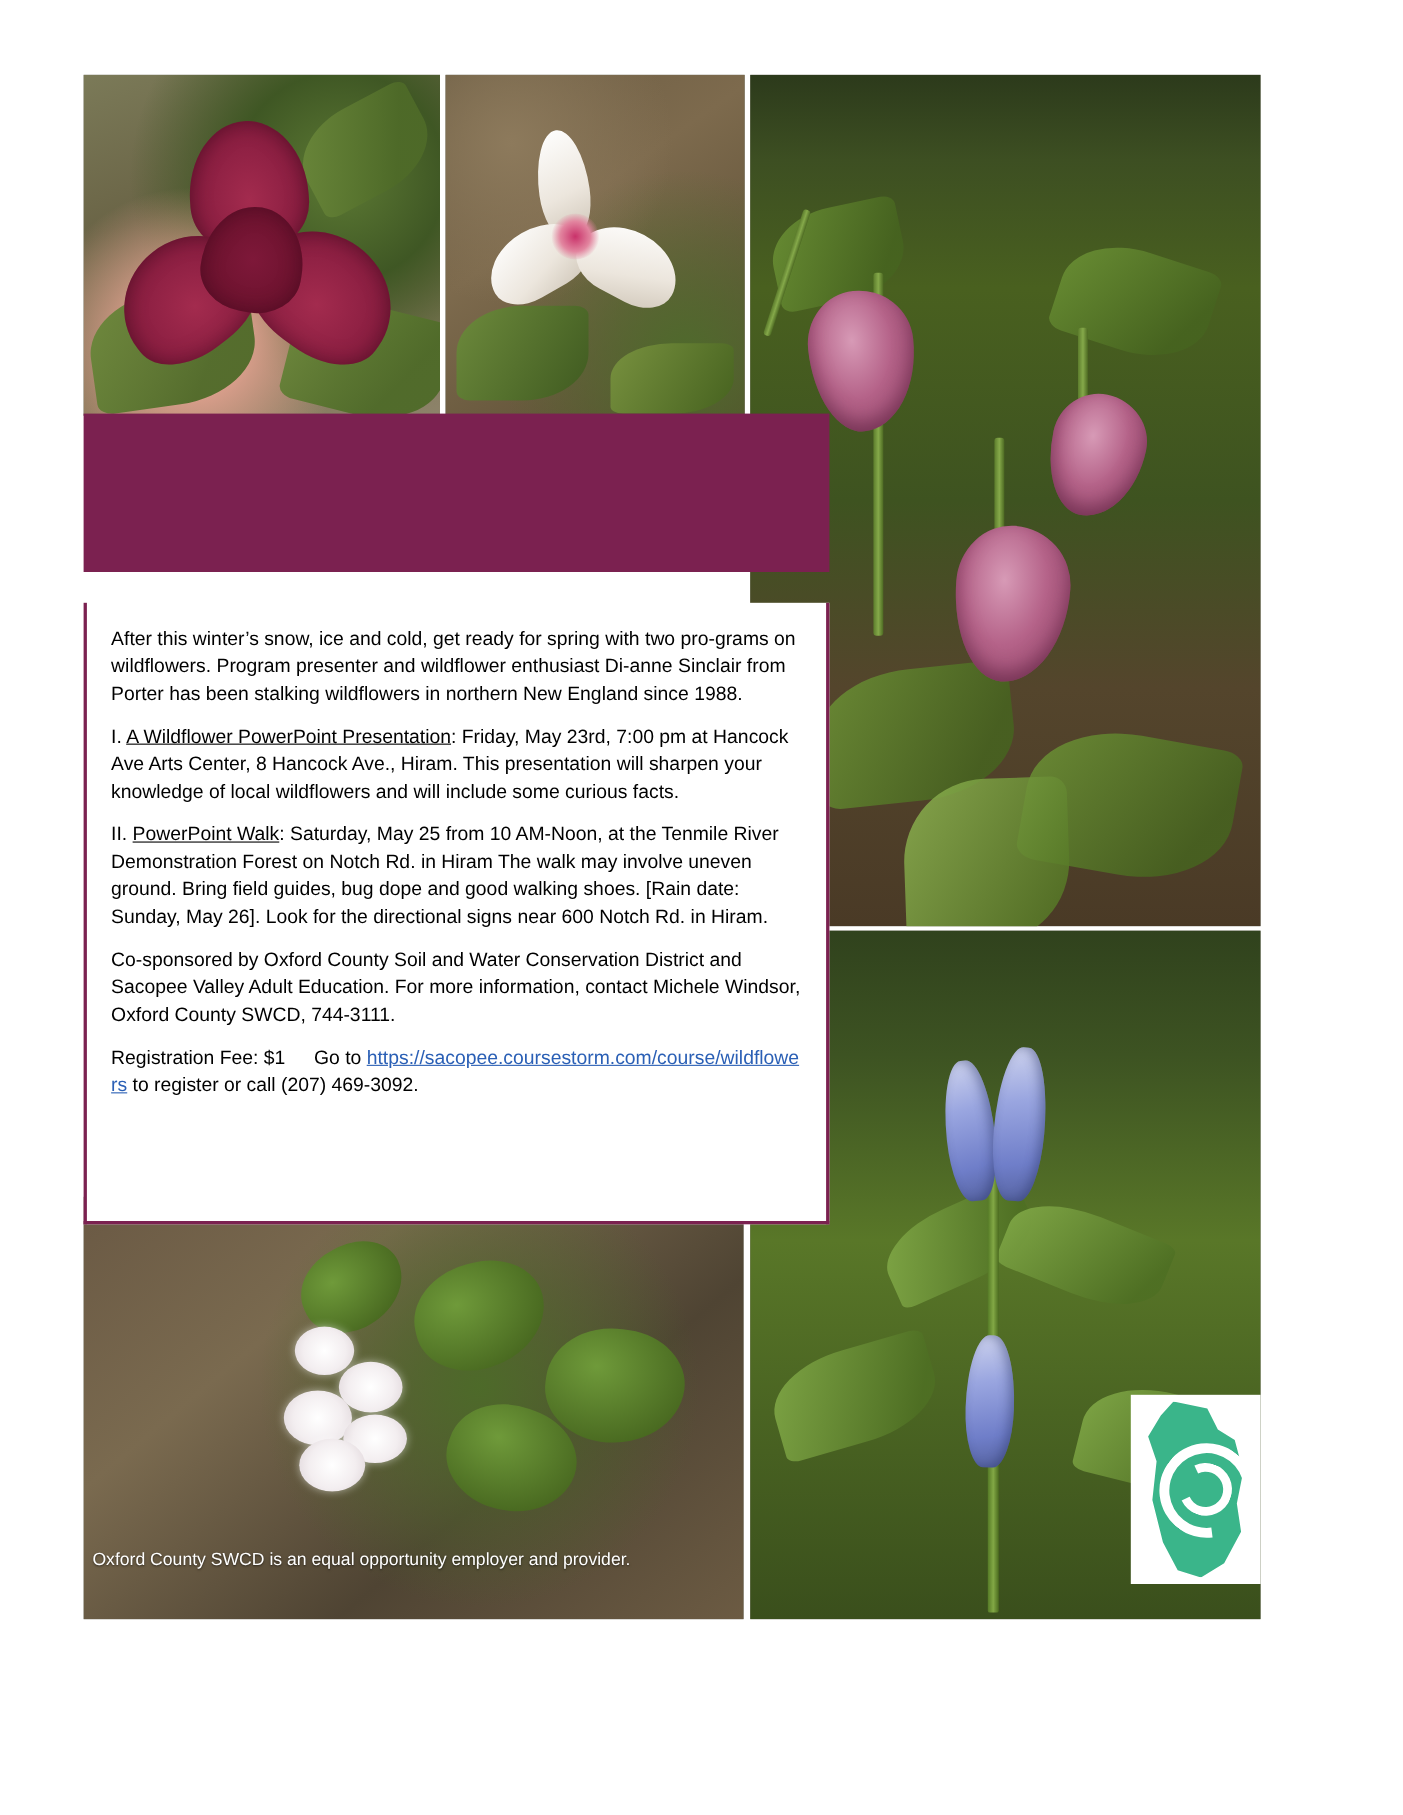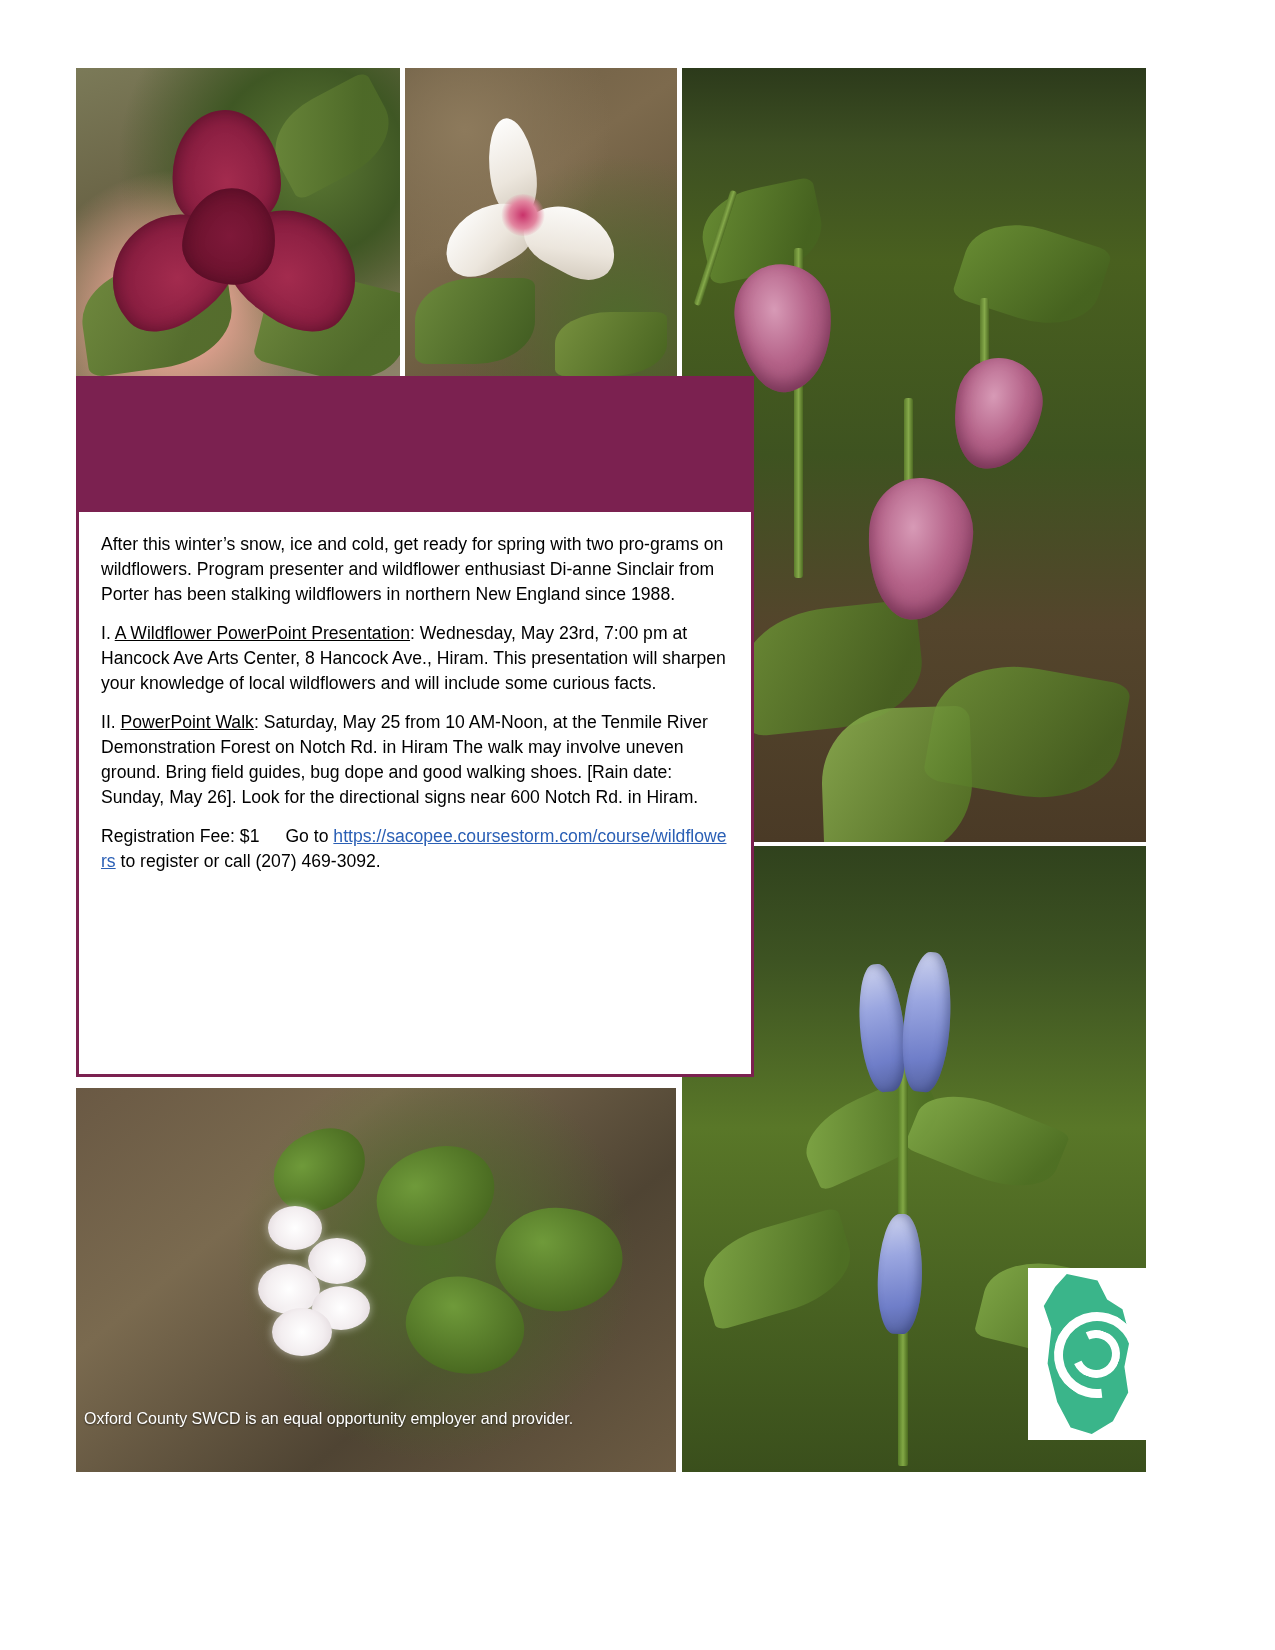--- a/index.html
+++ b/index.html
@@ -158,21 +158,21 @@
     font-size: 37px;
     line-height: 1.42;
     letter-spacing: 1.2px;
     white-space: nowrap;
   }
 
   
   .text-card {
     position: absolute;
     left: 76px;
-    top: 512px;
+    top: 548px;
     width: 678px;
     height: 565px;
     background: #ffffff;
     border: 3px solid #7b2150;
     border-top: none;
     box-sizing: border-box;
     padding: 20px 22px 10px 22px;
     z-index: 5;
   }
   .body-p {
@@ -308,27 +308,28 @@
   </div>
 
   <div class="title-banner">
   </div>
 
   <div class="text-card">
 
     <p class="body-p">After this winter’s snow, ice and cold, get ready for spring with two pro-grams on wildflowers.  Program presenter and wildflower enthusiast Di-anne Sinclair from Porter has been stalking wildflowers in northern New England since 1988.</p>
 
     <p class="body-p">
-      <span>I. </span><span class="u">A Wildflower PowerPoint Presentation</span><span>: Wednesday, May 23rd, 7:00 pm at Hancock Ave Arts Center, 8 Hancock Ave., Hiram. This presentation will sharpen your knowledge of local wildflowers and will include some curious facts.</span>
+      <span>I. </span><span class="u">A Wildflower PowerPoint Presentation</span><span>: Friday, May 23rd, 7:00 pm at Hancock Ave Arts Center, 8 Hancock Ave., Hiram. This presentation will sharpen your knowledge of local wildflowers and will include some curious facts.</span>
     </p>
 
     <p class="body-p">
       <span>II. </span><span class="u">PowerPoint Walk</span><span>: Saturday, May 25 from 10 AM-Noon, at the Tenmile River Demonstration Forest on Notch Rd. in Hiram  The walk may involve uneven ground. Bring field guides, bug dope and good walking shoes. [Rain date: Sunday, May 26]. Look for the directional signs near 600 Notch Rd. in Hiram.</span>
     </p>
 
+    <p class="body-p">Co-sponsored by Oxford County Soil and Water Conservation District and Sacopee Valley Adult Education. For more information, contact Michele Windsor, Oxford County SWCD, 744-3111.</p>
 
     <p class="body-p">
       <span>Registration Fee: $1</span><span class="gap"></span><span>Go to </span><a class="link" href="#">https://sacopee.coursestorm.com/course/wildflowers</a><span> to register or call (207) 469-3092.</span>
     </p>
   </div>
 
   <div class="footer-note">Oxford County SWCD is an equal opportunity employer and provider.</div>
 
   <div class="logo-box">
     <div class="logo-state"></div>

